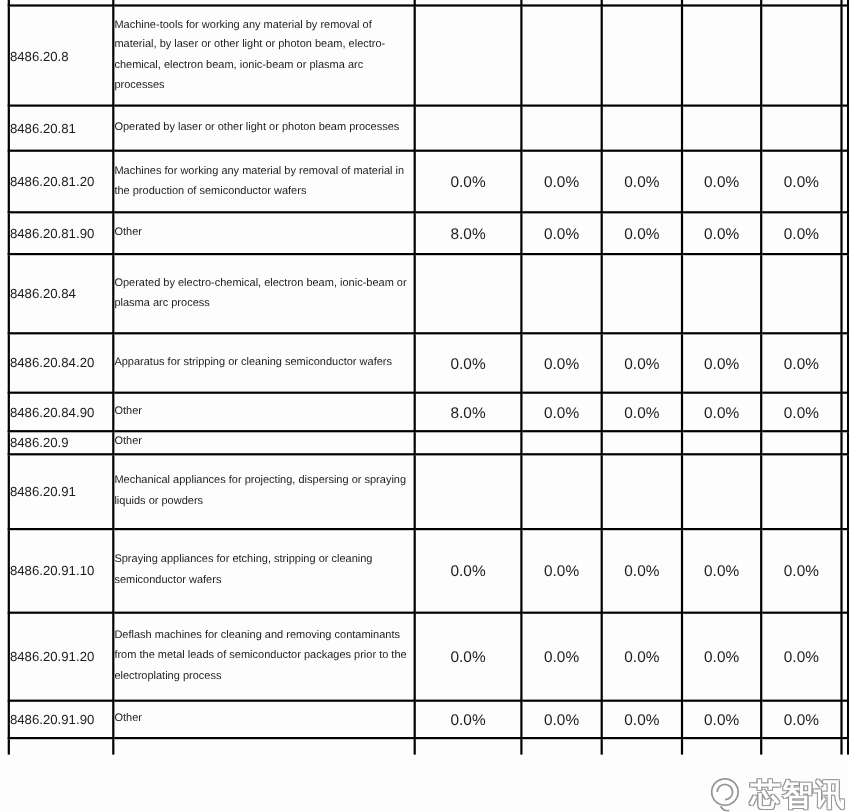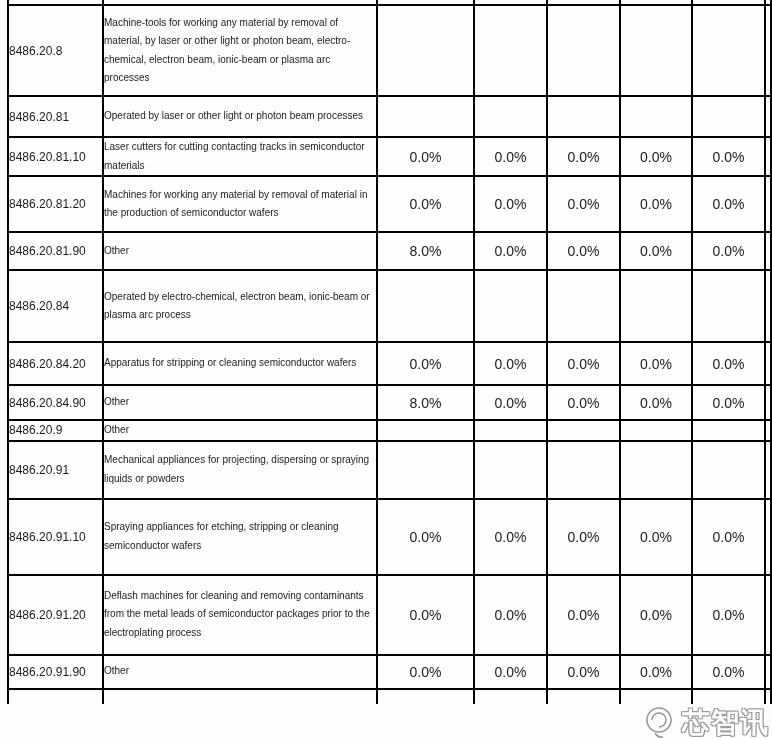--- a/index.html
+++ b/index.html
@@ -106,30 +106,20 @@
         <td class="code">8486.20.81</td>
         <td class="desc">Operated by laser or other light or photon beam processes</td>
         <td class="rate"></td>
         <td class="rate"></td>
         <td class="rate"></td>
         <td class="rate"></td>
         <td class="rate"></td>
         <td></td>
       </tr>
 
-      <tr style="height:39px">
-        <td class="code">8486.20.81.10</td>
-        <td class="desc">Laser cutters for cutting contacting tracks in semiconductor materials</td>
-        <td class="rate">0.0%</td>
-        <td class="rate">0.0%</td>
-        <td class="rate">0.0%</td>
-        <td class="rate">0.0%</td>
-        <td class="rate">0.0%</td>
-        <td></td>
-      </tr>
 
       <tr style="height:56px">
         <td class="code">8486.20.81.20</td>
         <td class="desc">Machines for working any material by removal of material in the production of semiconductor wafers</td>
         <td class="rate">0.0%</td>
         <td class="rate">0.0%</td>
         <td class="rate">0.0%</td>
         <td class="rate">0.0%</td>
         <td class="rate">0.0%</td>
         <td></td>
@@ -151,21 +141,21 @@
         <td class="desc">Operated by electro-chemical, electron beam, ionic-beam or plasma arc process</td>
         <td class="rate"></td>
         <td class="rate"></td>
         <td class="rate"></td>
         <td class="rate"></td>
         <td class="rate"></td>
         <td></td>
       </tr>
 
 
-      <tr style="height:43px">
+      <tr style="height:54px">
         <td class="code">8486.20.84.20</td>
         <td class="desc">Apparatus for stripping or cleaning semiconductor wafers</td>
         <td class="rate">0.0%</td>
         <td class="rate">0.0%</td>
         <td class="rate">0.0%</td>
         <td class="rate">0.0%</td>
         <td class="rate">0.0%</td>
         <td></td>
       </tr>
 
@@ -184,21 +174,21 @@
         <td class="code">8486.20.9</td>
         <td class="desc">Other</td>
         <td class="rate"></td>
         <td class="rate"></td>
         <td class="rate"></td>
         <td class="rate"></td>
         <td class="rate"></td>
         <td></td>
       </tr>
 
-      <tr style="height:58px">
+      <tr style="height:68px">
         <td class="code">8486.20.91</td>
         <td class="desc">Mechanical appliances for projecting, dispersing or spraying liquids or powders</td>
         <td class="rate"></td>
         <td class="rate"></td>
         <td class="rate"></td>
         <td class="rate"></td>
         <td class="rate"></td>
         <td></td>
       </tr>
 

